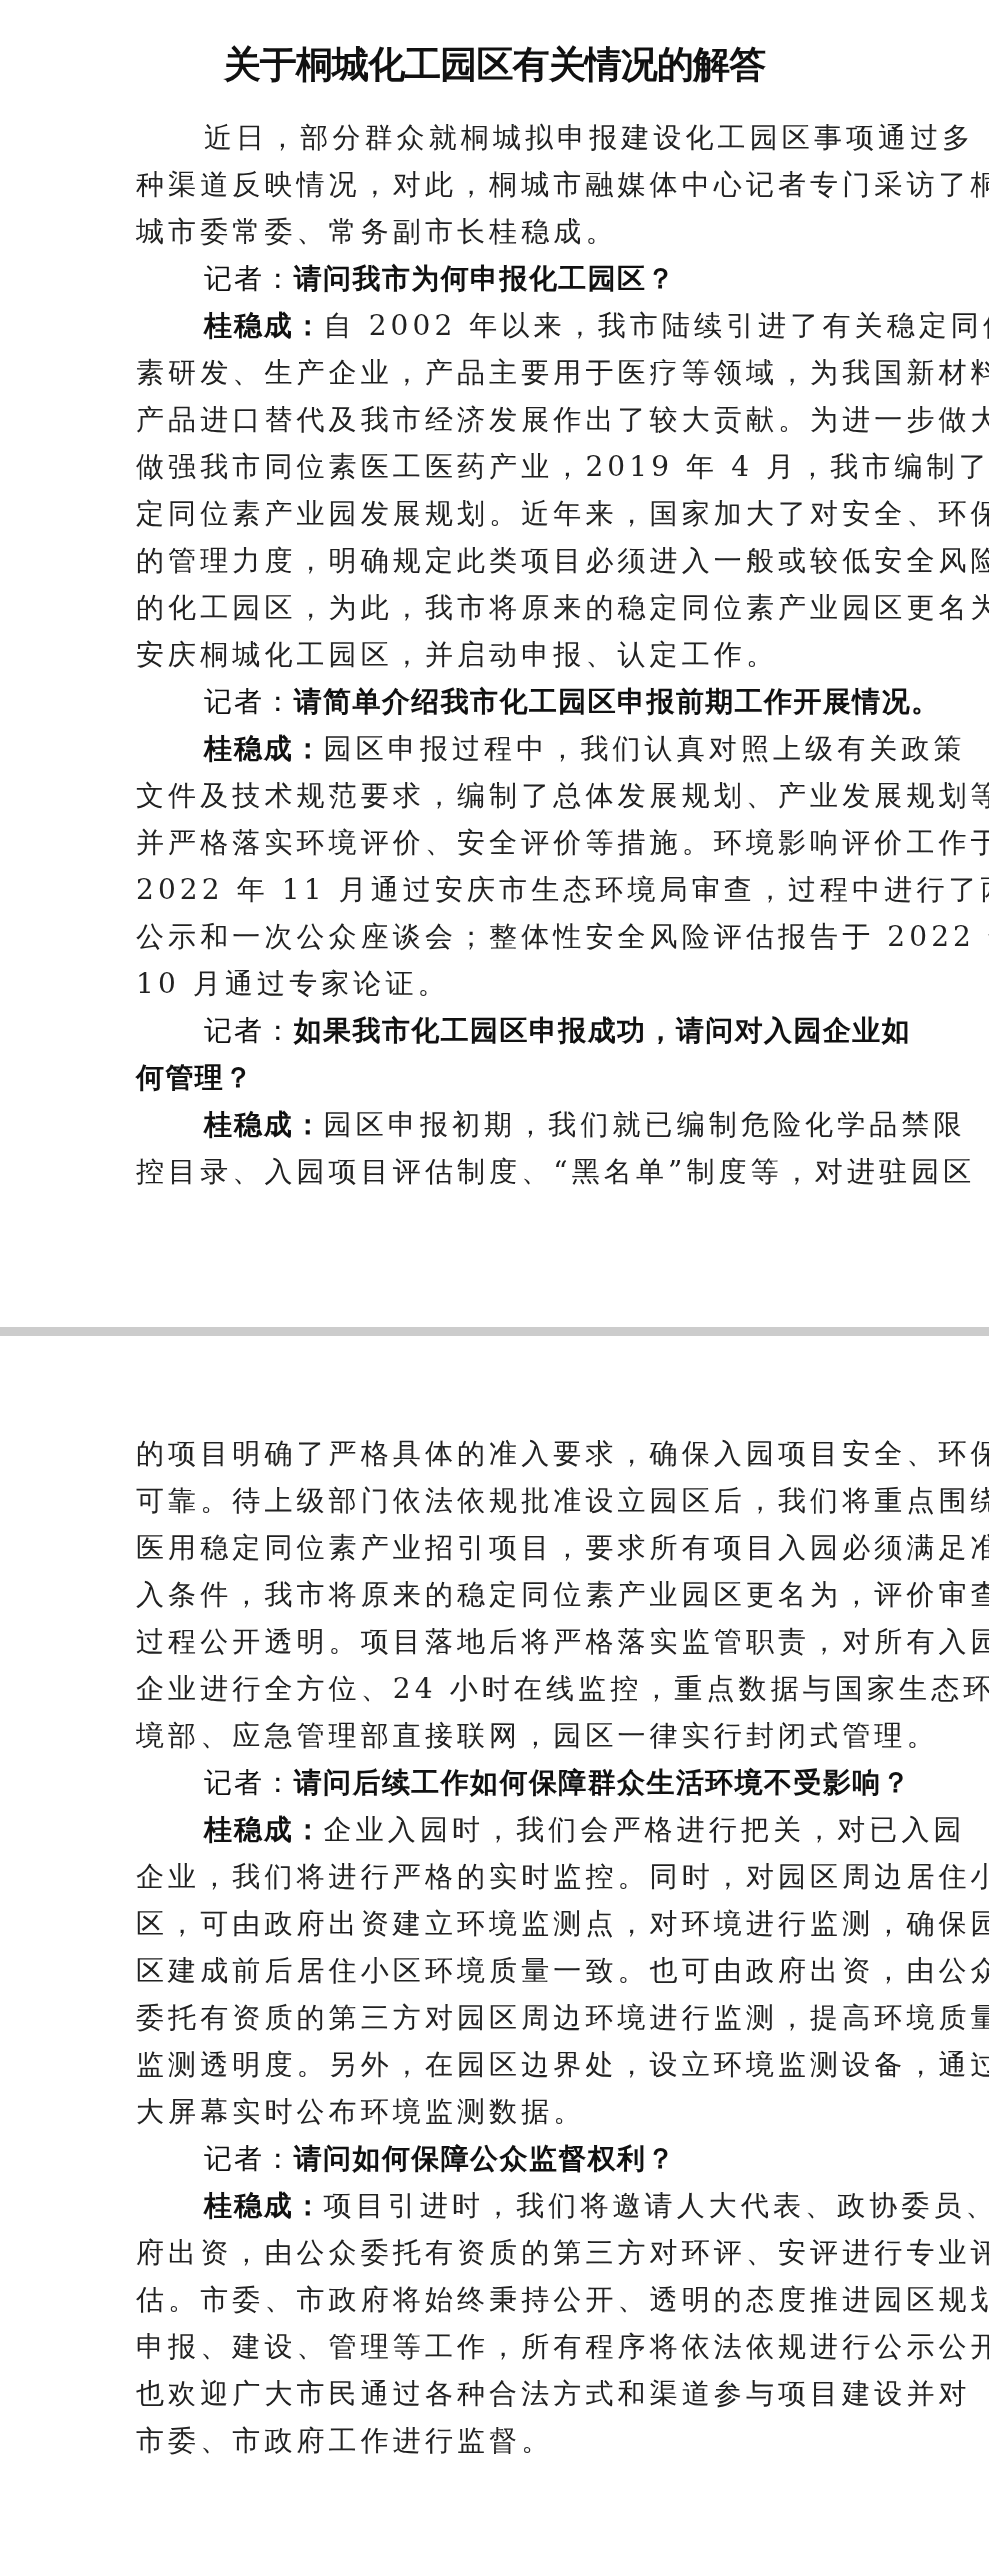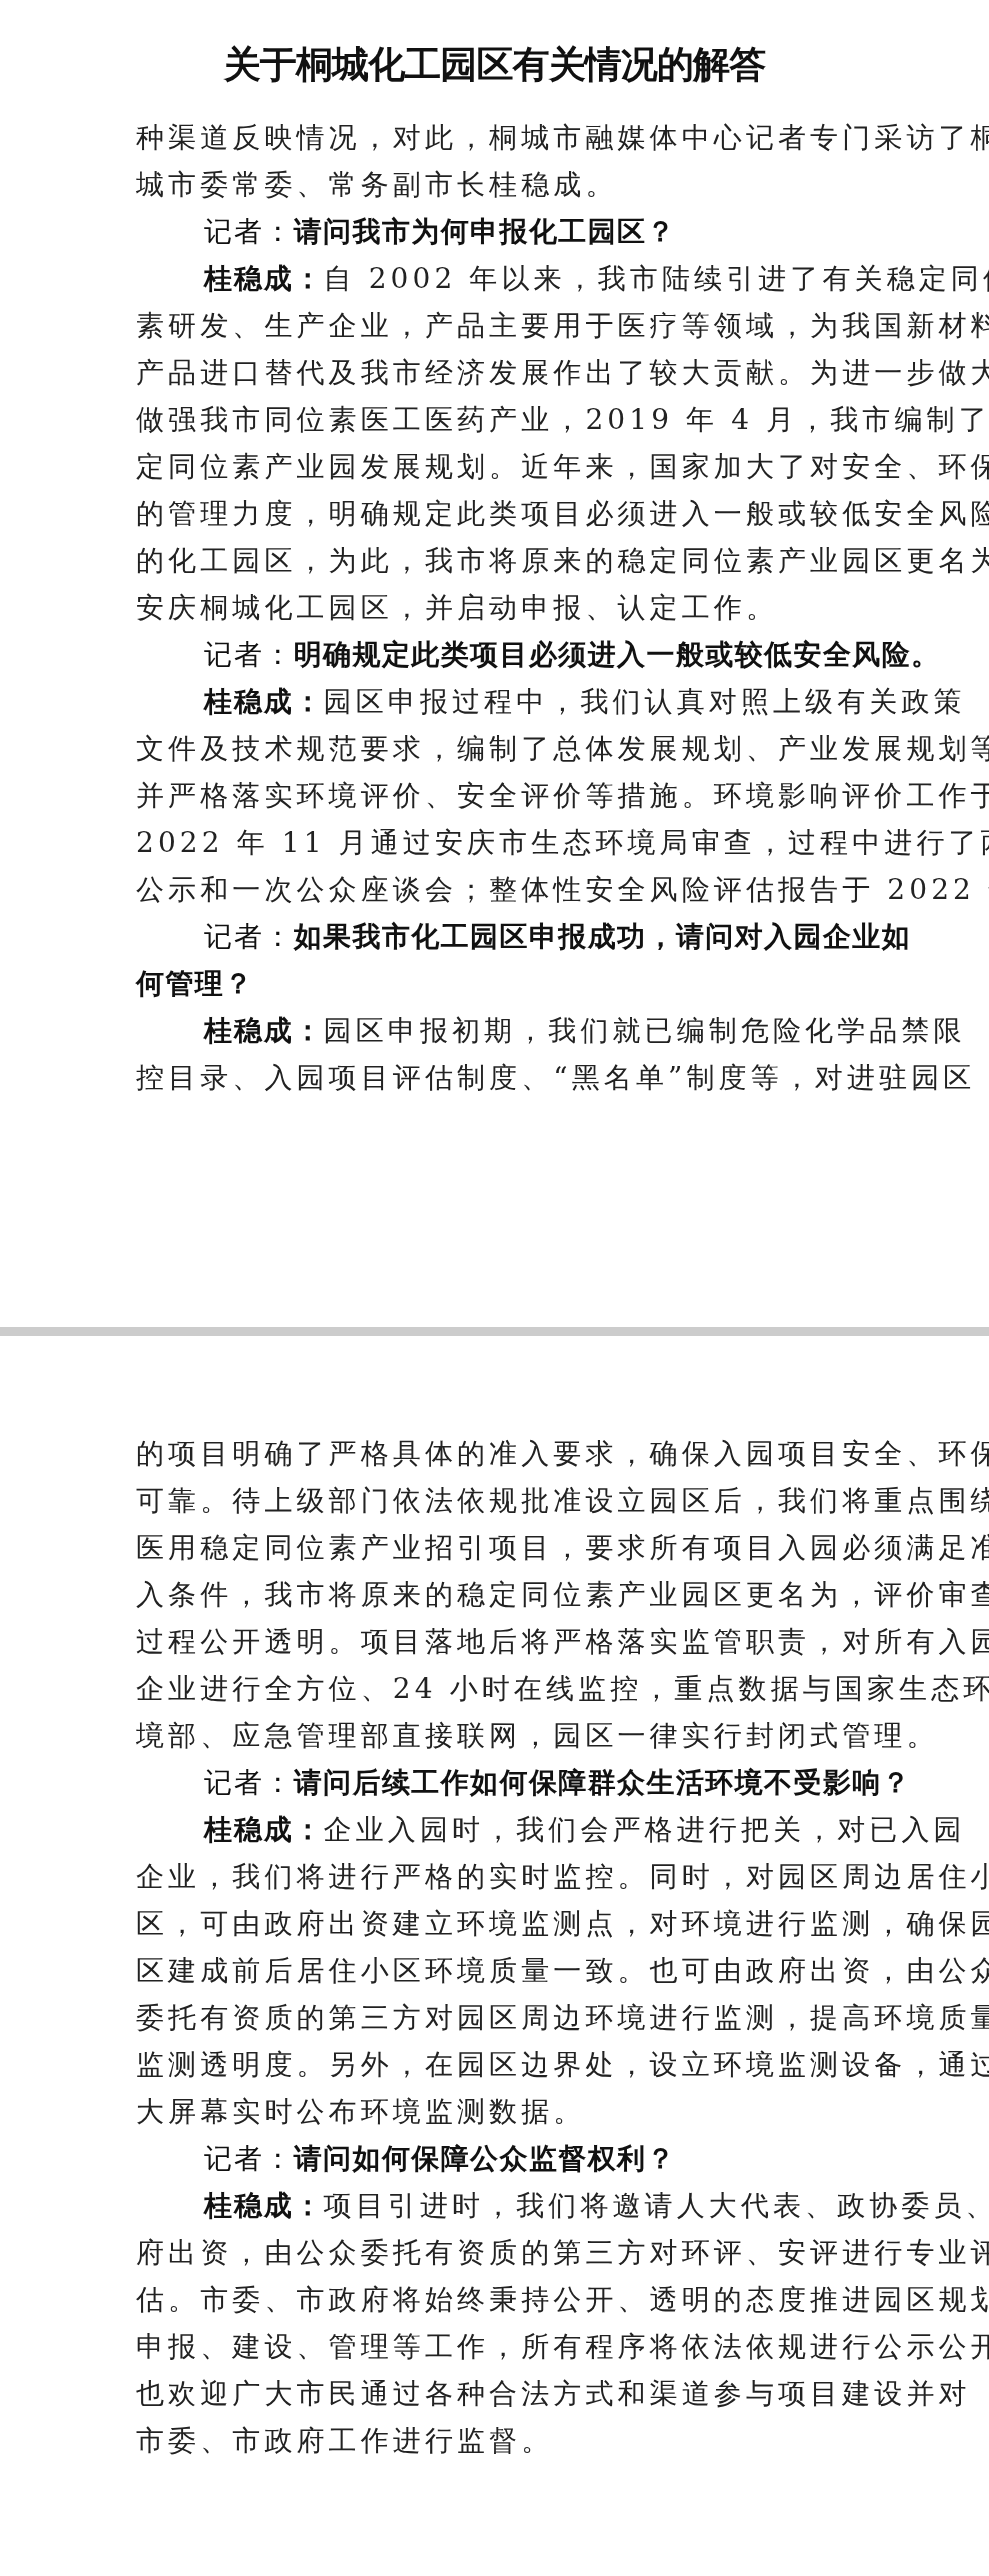--- a/index.html
+++ b/index.html
@@ -78,37 +78,39 @@
       letter-spacing: 1.9px;
     }
     .q-line .q-text { letter-spacing: 1.4px; }
   </style>
 </head>
 <body>
 
 <div class="page page-1">
   <h1 class="title">关于桐城化工园区有关情况的解答</h1>
   <div class="body-block" id="block-1" style="top:114px;">
+      <div class="line indent">近日，部分群众就桐城拟申报建设化工园区事项通过多</div>
       <div class="line">种渠道反映情况，对此，桐城市融媒体中心记者专门采访了桐</div>
       <div class="line">城市委常委、常务副市长桂稳成。</div>
       <div class="line indent q-line"><span class="q-label">记者：</span><span class="q-text">请问我市为何申报化工园区？</span></div>
       <div class="line indent"><span class="a-label">桂稳成：</span><span>自 2002 年以来，我市陆续引进了有关稳定同位</span></div>
       <div class="line">素研发、生产企业，产品主要用于医疗等领域，为我国新材料</div>
       <div class="line">产品进口替代及我市经济发展作出了较大贡献。为进一步做大</div>
       <div class="line">做强我市同位素医工医药产业，2019 年 4 月，我市编制了稳</div>
       <div class="line">定同位素产业园发展规划。近年来，国家加大了对安全、环保</div>
       <div class="line">的管理力度，明确规定此类项目必须进入一般或较低安全风险</div>
       <div class="line">的化工园区，为此，我市将原来的稳定同位素产业园区更名为</div>
       <div class="line">安庆桐城化工园区，并启动申报、认定工作。</div>
-      <div class="line indent q-line"><span class="q-label">记者：</span><span class="q-text">明确规定此类项目必须进入一般或较低安全风险。</span></div>
+      <div class="line indent q-line"><span class="q-label">记者：</span><span class="q-text">请简单介绍我市化工园区申报前期工作开展情况。</span></div>
       <div class="line indent"><span class="a-label">桂稳成：</span><span>园区申报过程中，我们认真对照上级有关政策</span></div>
       <div class="line">文件及技术规范要求，编制了总体发展规划、产业发展规划等，</div>
       <div class="line">并严格落实环境评价、安全评价等措施。环境影响评价工作于</div>
       <div class="line">2022 年 11 月通过安庆市生态环境局审查，过程中进行了两轮</div>
       <div class="line">公示和一次公众座谈会；整体性安全风险评估报告于 2022 年</div>
+      <div class="line">10 月通过专家论证。</div>
       <div class="line indent q-line"><span class="q-label">记者：</span><span class="q-text">如果我市化工园区申报成功，请问对入园企业如</span></div>
       <div class="line q-line"><span class="q-text">何管理？</span></div>
       <div class="line indent"><span class="a-label">桂稳成：</span><span>园区申报初期，我们就已编制危险化学品禁限</span></div>
       <div class="line">控目录、入园项目评估制度、“黑名单”制度等，对进驻园区</div>
     </div>
 </div>
 
 <div class="page-gap"></div>
 
 <div class="page page-2">

